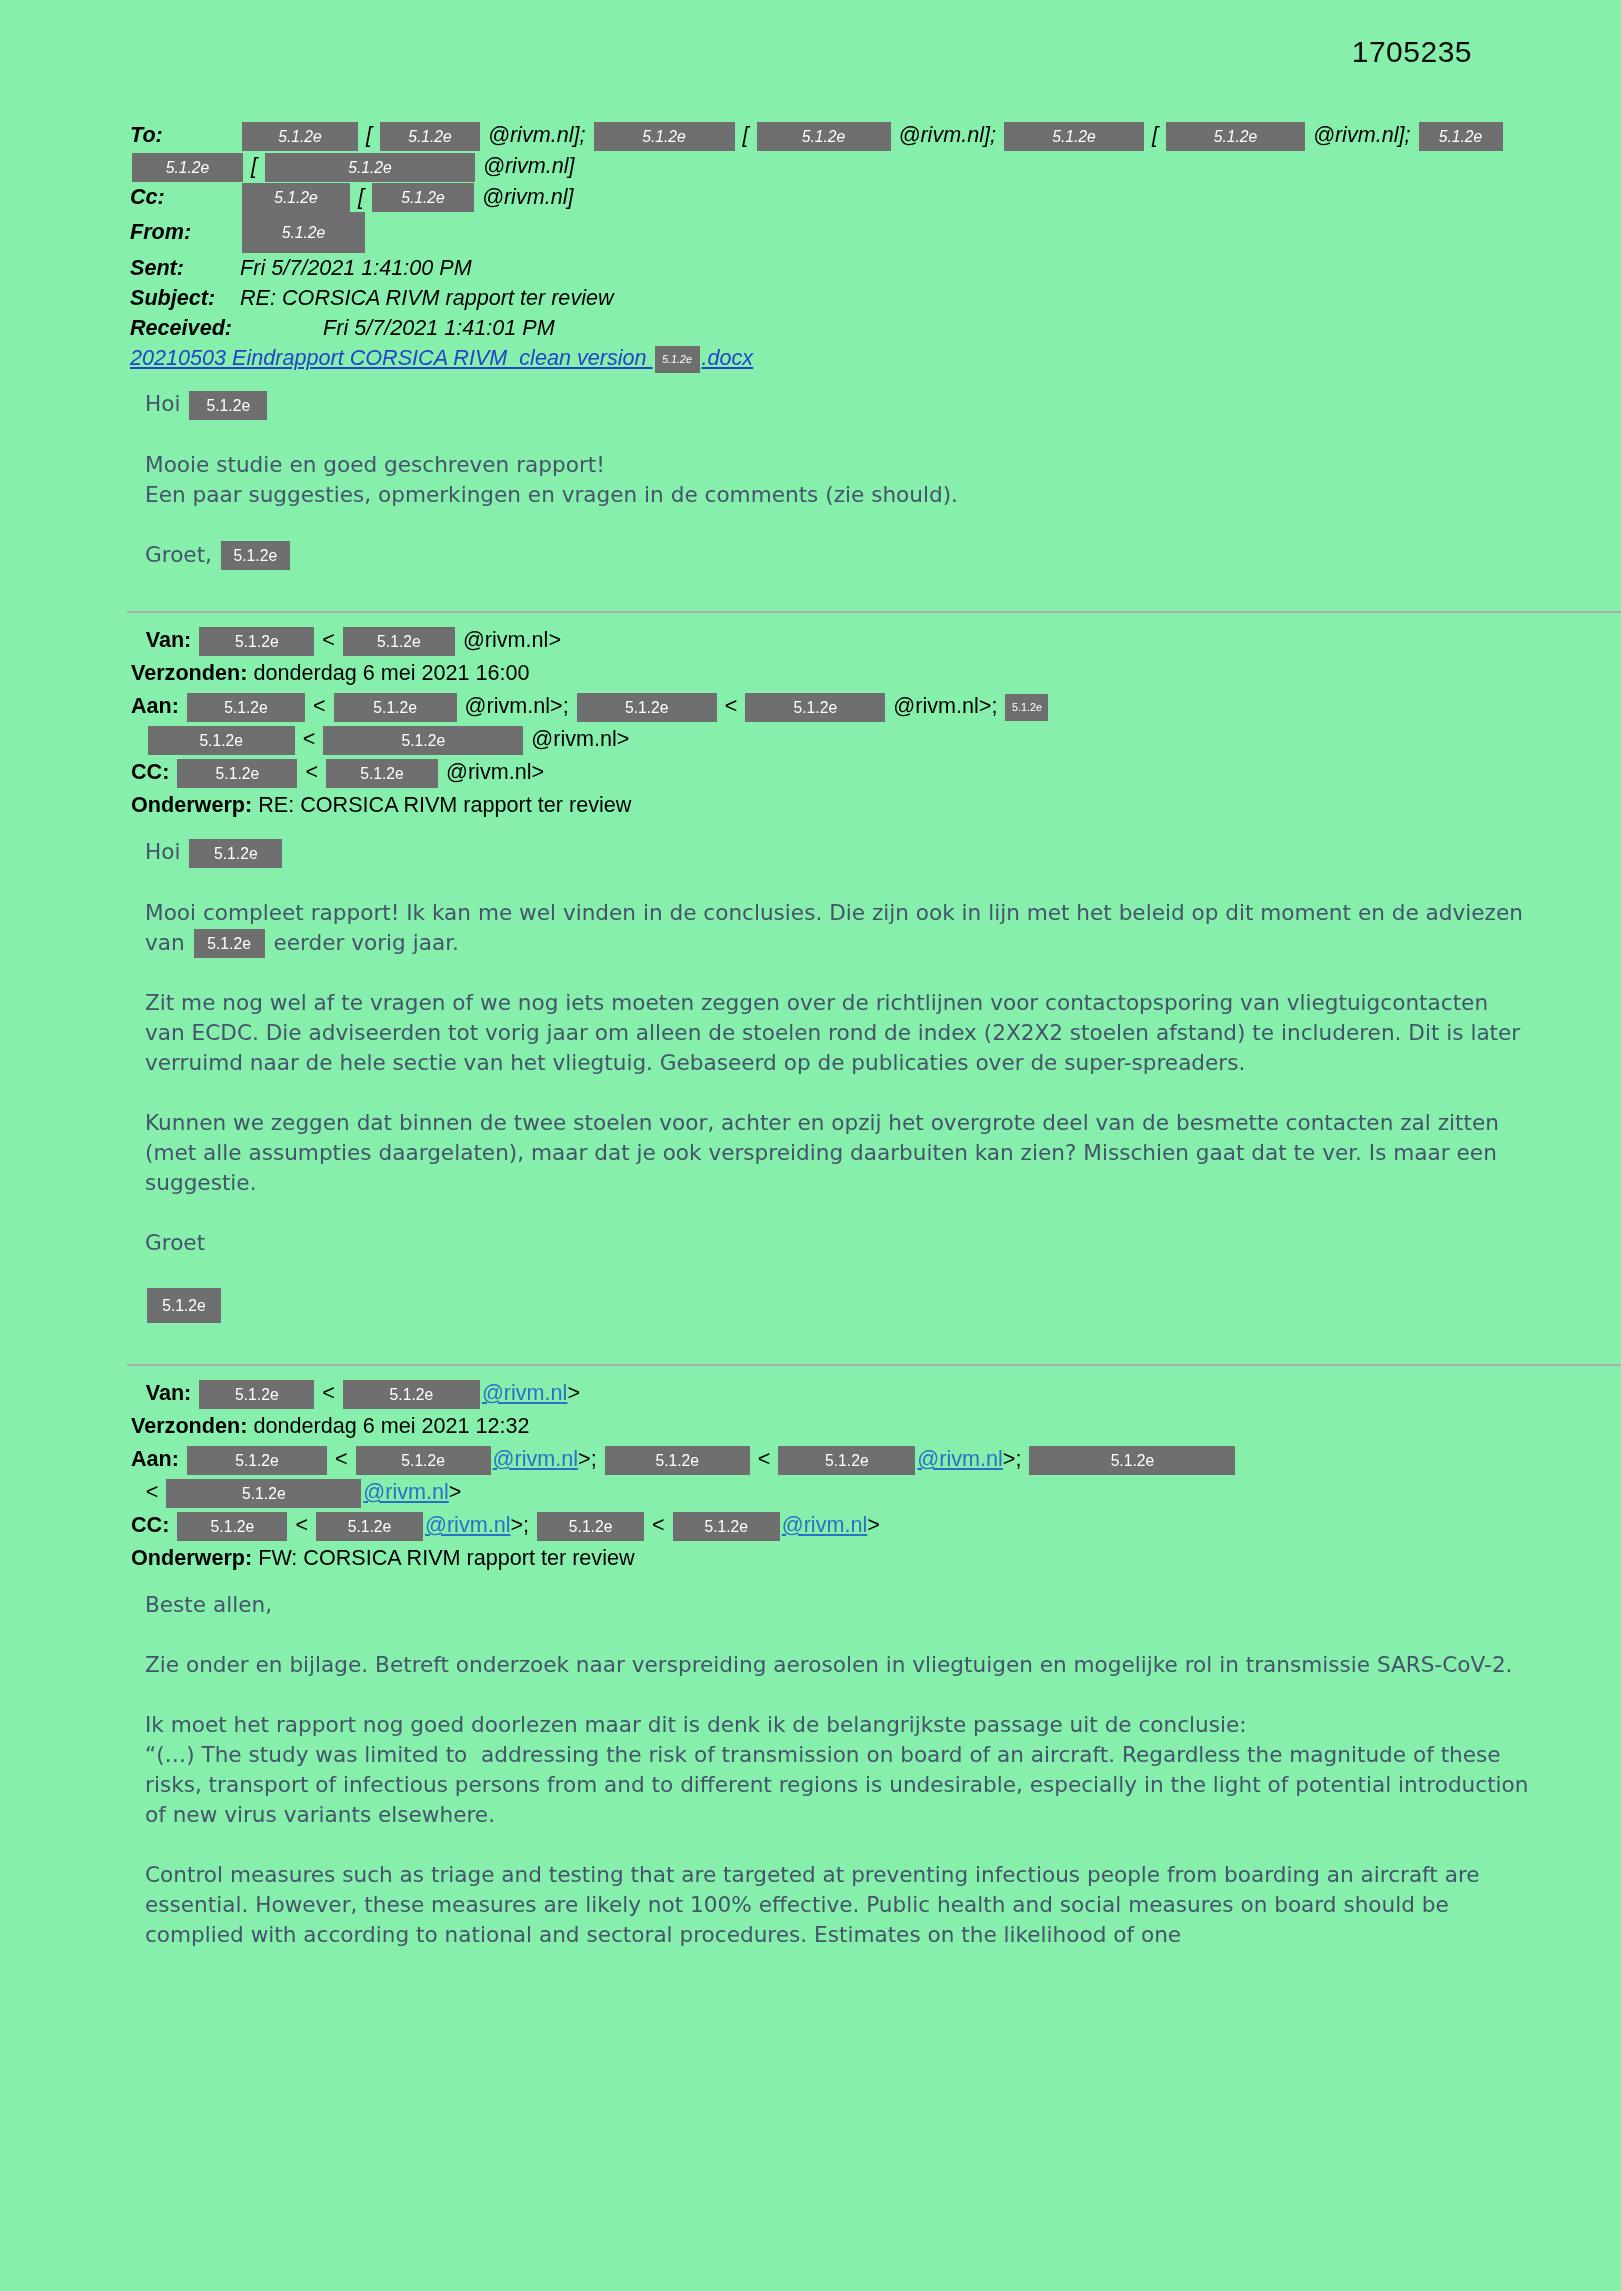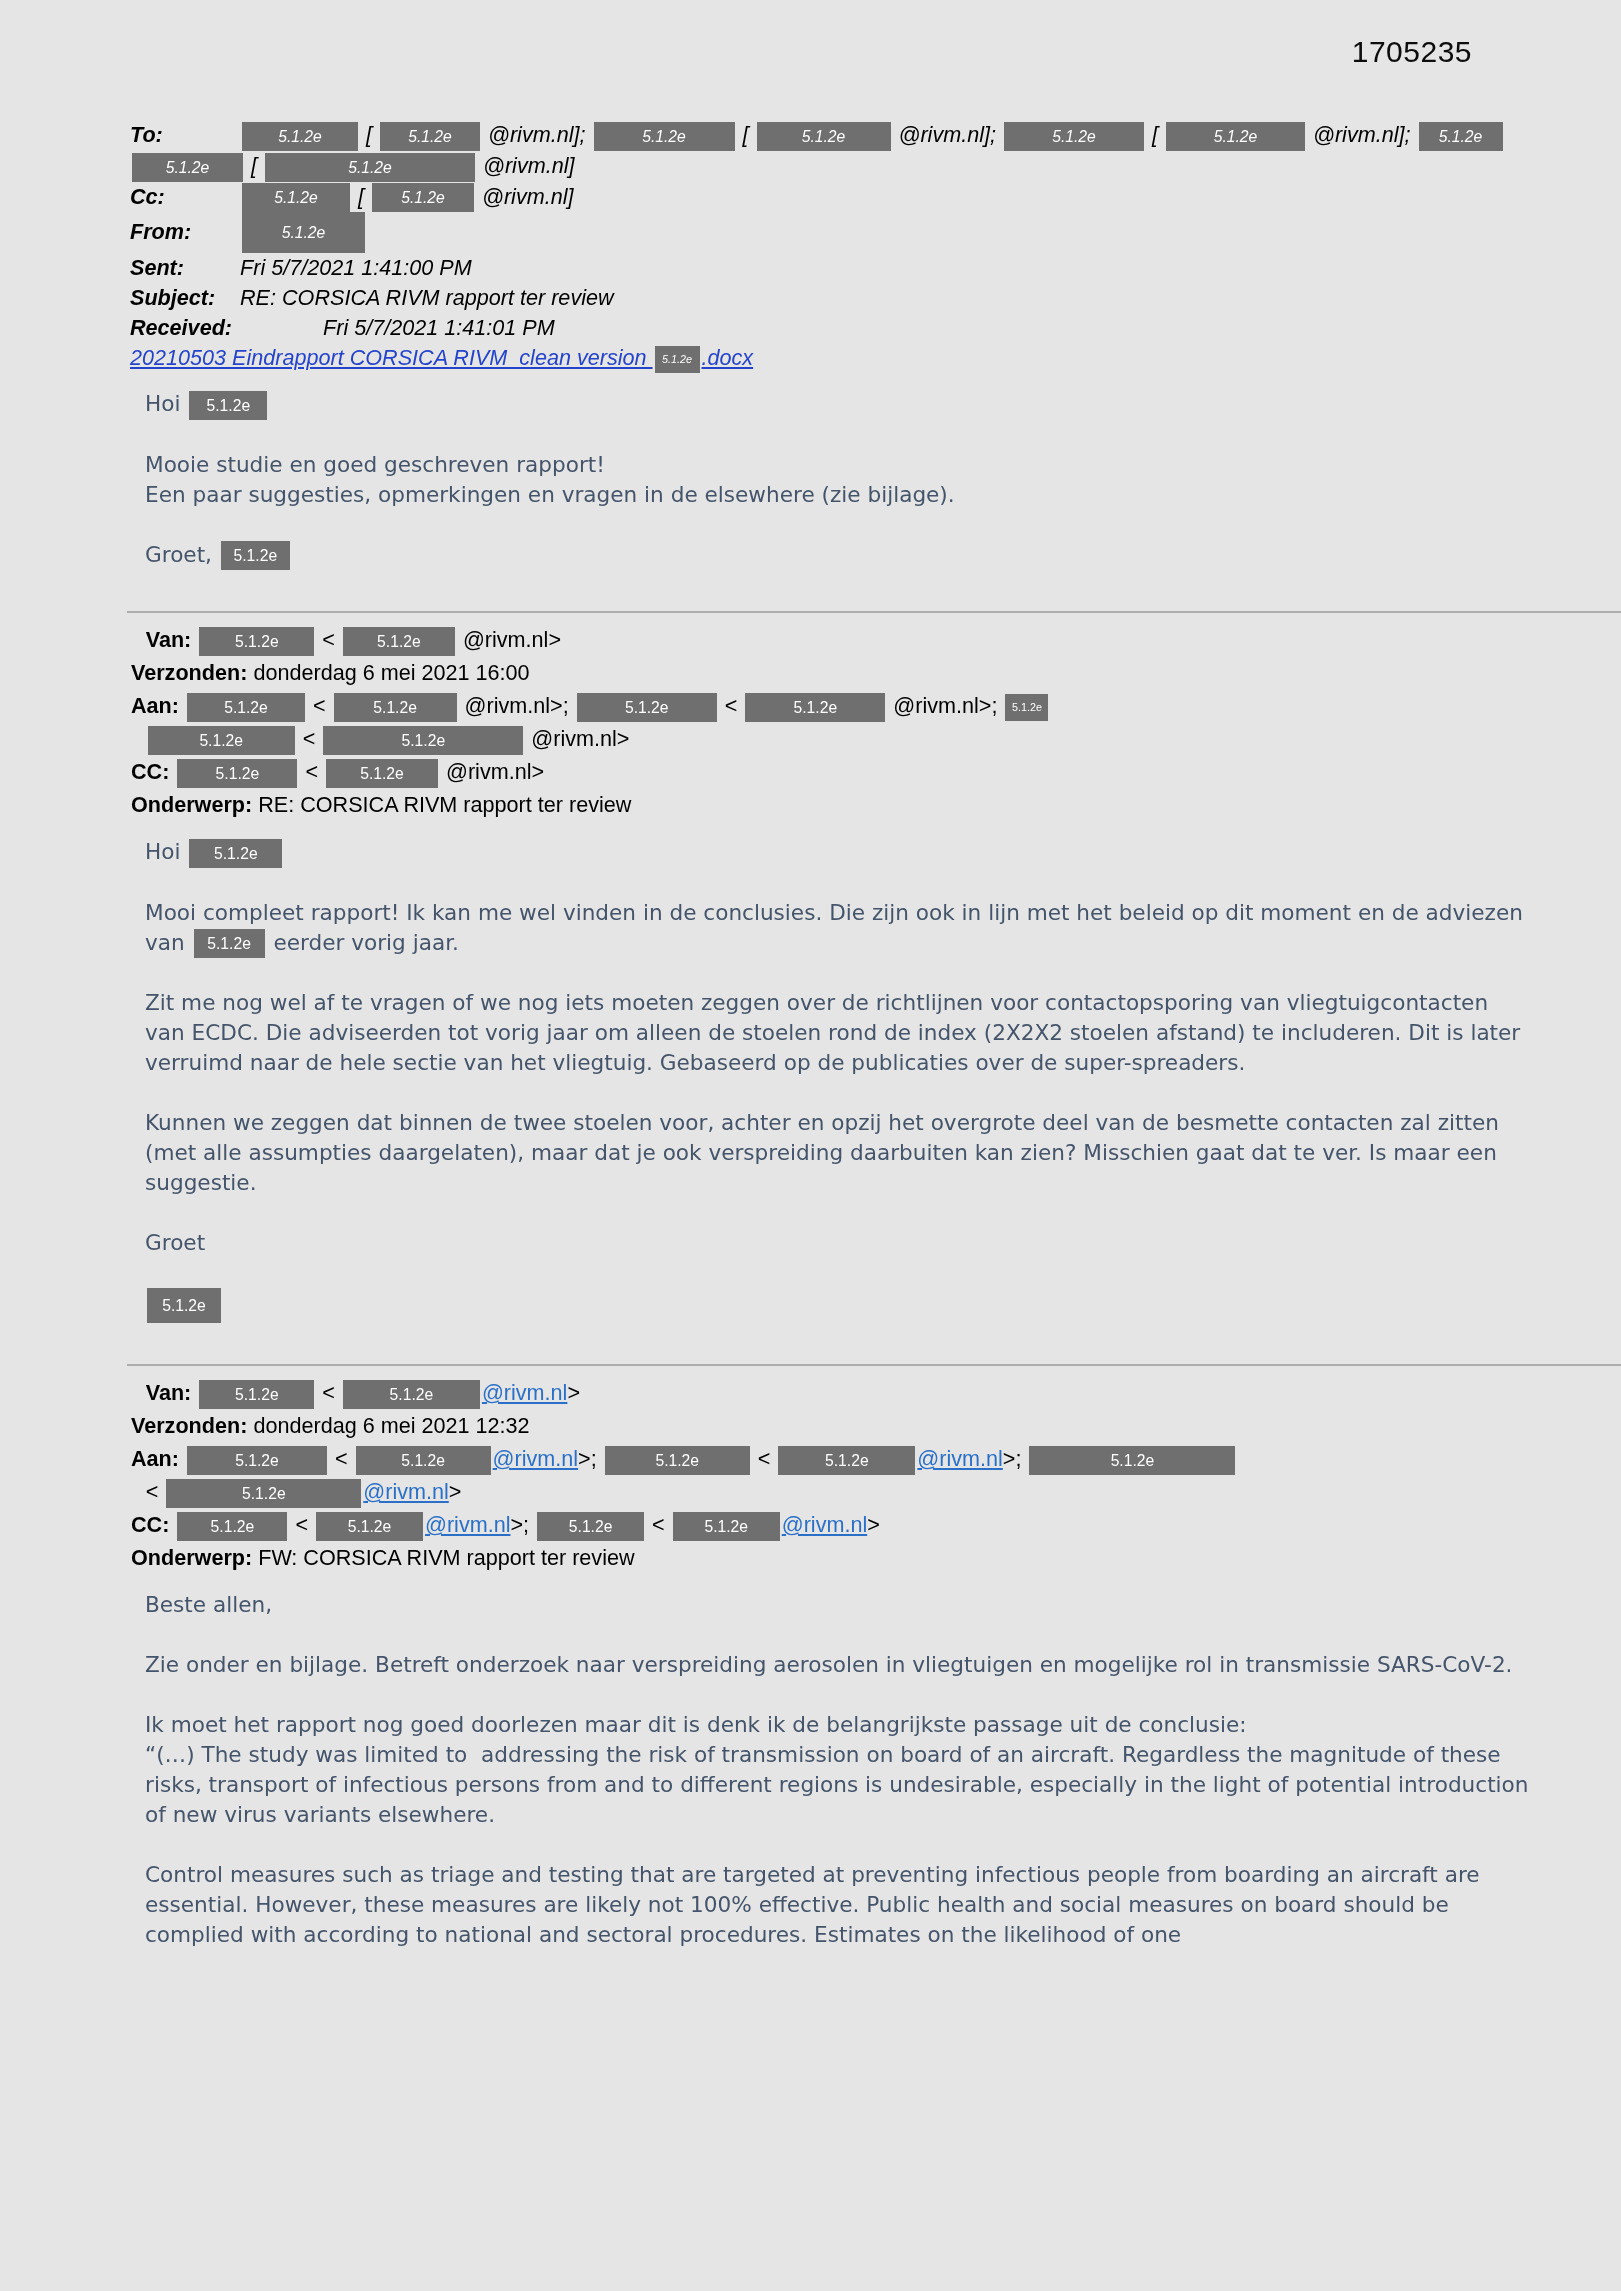--- a/index.html
+++ b/index.html
@@ -1,18 +1,18 @@
 <!DOCTYPE html>
 <html><head>
 <meta charset="utf-8">
 <style>
   * { margin:0; padding:0; box-sizing:border-box; }
   html, body { background:#ffffff; }
   #page {
-    position:relative; width:1621px; height:2292px; background:#e5e5e5;
+    position:relative; width:1621px; height:2292px; background:#86efac;
     font-family:"Liberation Sans", sans-serif; color:#000; overflow:hidden;
   }
   .doc-number {
     padding:35px 149px 0 0; text-align:right;
     font-size:30px; color:#0d0d0d; letter-spacing:0.5px;
   }
   
   .hdr1 { margin:51px 0 0 130px; font-size:21.6px;font-style:italic; }
   .hrow { line-height:30px; white-space:nowrap; }
   .hlabel { display:inline-block; width:110px; font-weight:bold; }
@@ -57,21 +57,21 @@
     <div class="hrow"><span class="hlabel">From:</span><span><span class="redact" style="width: 123px; height: 41px; line-height: 41px;">5.1.2e</span></span></div>
     <div class="hrow"><span class="hlabel">Sent:</span><span>Fri 5/7/2021 1:41:00 PM</span></div>
     <div class="hrow"><span class="hlabel">Subject:</span><span>RE: CORSICA RIVM rapport ter review</span></div>
     <div class="hrow"><span class="hlabel">Received:</span><span class="received-ind">Fri 5/7/2021 1:41:01 PM</span></div>
     <div class="hrow"><a class="rlink att">20210503 Eindrapport CORSICA RIVM_clean version </a><span class="redact redact-sm" style="width: 45px;">5.1.2e</span><a class="rlink att">.docx</a></div>
   </section>
 
   <section class="ebody">
     <p><span>Hoi </span><span class="redact" style="width: 78px;">5.1.2e</span></p>
     <p class="tight">Mooie studie en goed geschreven rapport!</p>
-    <p>Een paar suggesties, opmerkingen en vragen in de elsewhere (zie bijlage).</p>
+    <p>Een paar suggesties, opmerkingen en vragen in de comments (zie should).</p>
     <p><span>Groet, </span><span class="redact" style="width: 69px;">5.1.2e</span></p>
   </section>
 
   <hr class="sep">
 
   <section class="hdr23">
     <div class="hrow2 van-indent"><span class="hlabel2">Van:</span> <span><span class="redact" style="width: 115px;">5.1.2e</span><span> &lt; </span><span class="redact" style="width: 112px;">5.1.2e</span><span> @rivm.nl&gt;</span></span></div>
     <div class="hrow2"><span class="hlabel2">Verzonden:</span> <span>donderdag 6 mei 2021 16:00</span></div>
     <div class="hrow2"><span class="hlabel2">Aan:</span> <span><span class="redact" style="width: 118px;">5.1.2e</span><span> &lt; </span><span class="redact" style="width: 123px;">5.1.2e</span><span> @rivm.nl&gt;; </span><span class="redact" style="width: 140px;">5.1.2e</span><span> &lt; </span><span class="redact" style="width: 140px;">5.1.2e</span><span> @rivm.nl&gt;; </span><span class="redact redact-sm" style="width: 43px;">5.1.2e</span></span></div>
     <div class="hrow2 wrap2"><span class="redact" style="width: 147px;">5.1.2e</span><span> &lt; </span><span class="redact" style="width: 200px;">5.1.2e</span><span> @rivm.nl&gt;</span></div>

